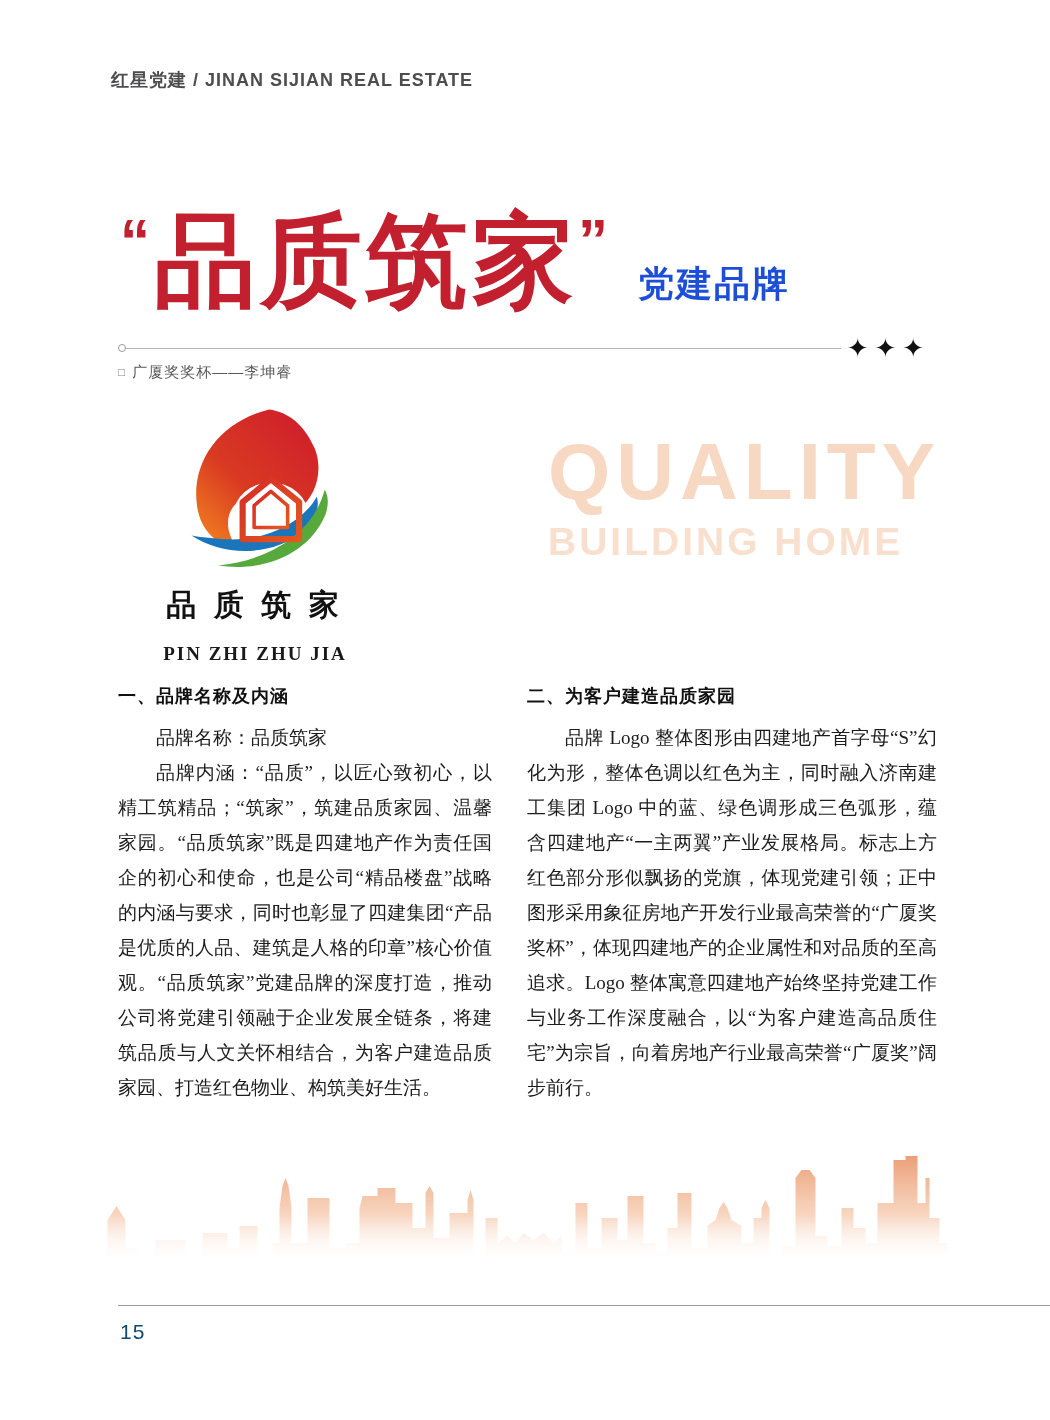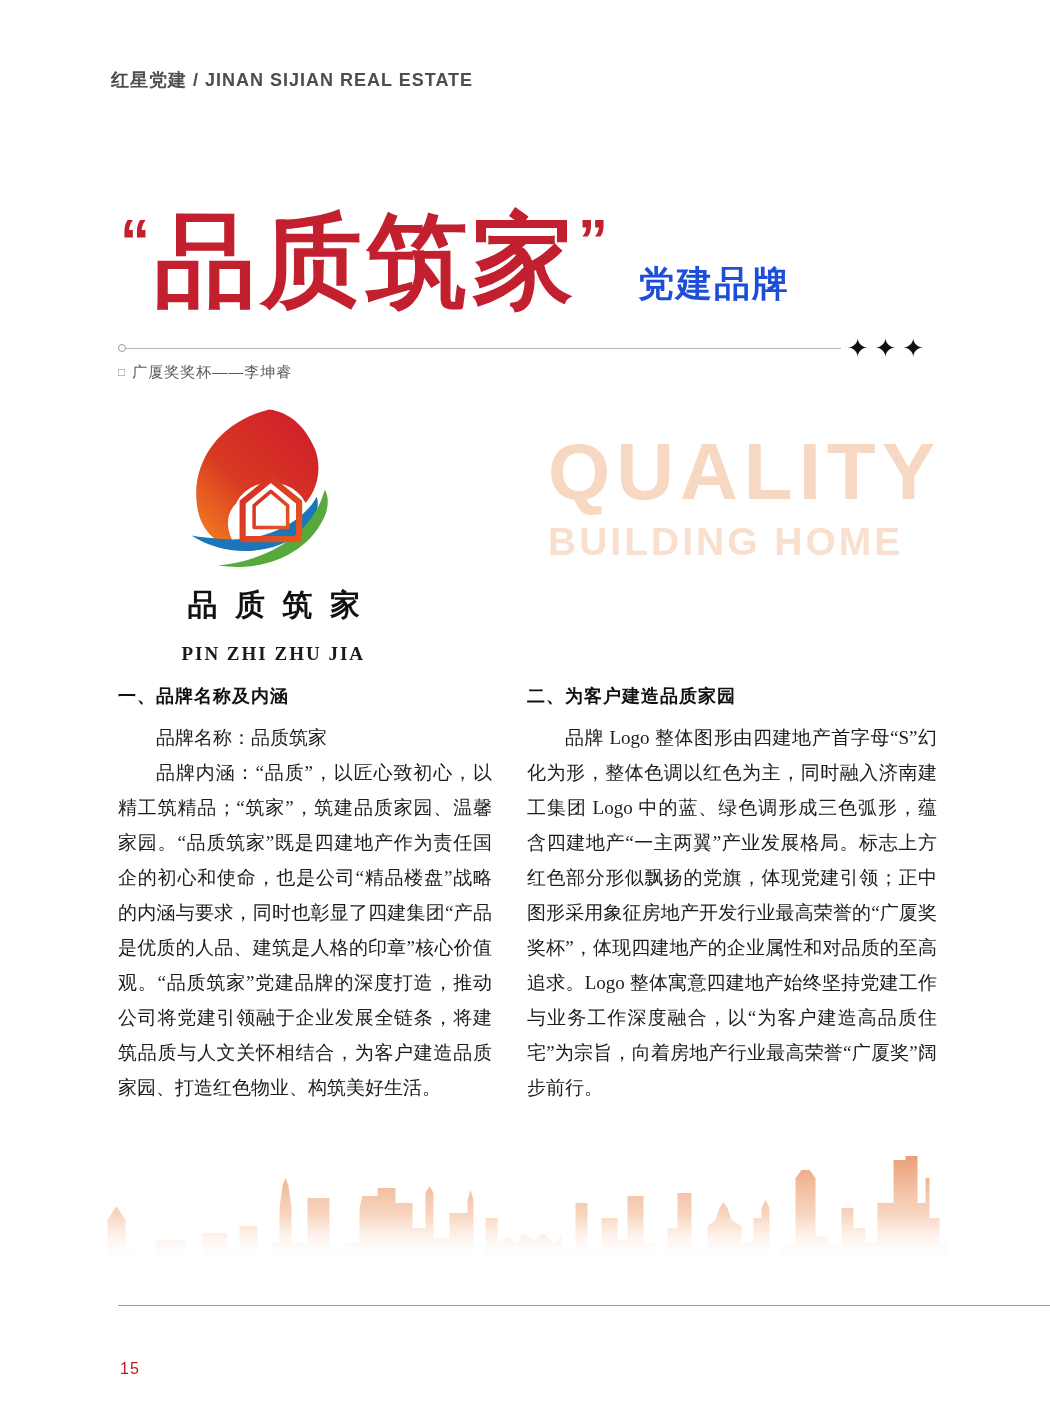--- a/index.html
+++ b/index.html
@@ -100,21 +100,21 @@
     color: #8a8a8a;
     margin-right: 6px;
     transform: translateY(-1px);
   }
 
   
   .logo-block {
     position: absolute;
     left: 145px; top: 405px;
     width: 220px;
-    text-align: right;
+    text-align: center;
   }
   .logo-art { display: block; margin: 0 auto; }
   .logo-cn {
     margin-top: 8px;
     font-family: "Liberation Serif", "DejaVu Serif", serif;
     font-size: 30px;
     font-weight: 700;
     color: #111;
     letter-spacing: 5px;
     white-space: nowrap;
@@ -185,24 +185,23 @@
   
   .footer-line {
     position: absolute;
     left: 118px; right: 0; top: 1305px;
     height: 1px;
     background: #9c9c9c;
   }
   .page-number {
     position: absolute;
     left: 120px; top: 1320px;
-    font-size: 16px;
-    color: #b91c1c;
-    letter-spacing: 1px;
-    margin-top: 40px;
+    font-size: 21px;
+    color: #0c4a6e;
+    letter-spacing: 1px;
   }
 </style>
 </head>
 <body>
 
 <div class="page">
 
   <div class="header-brand">红星党建 / JINAN SIJIAN REAL ESTATE</div>
 
   <div class="title-row">

